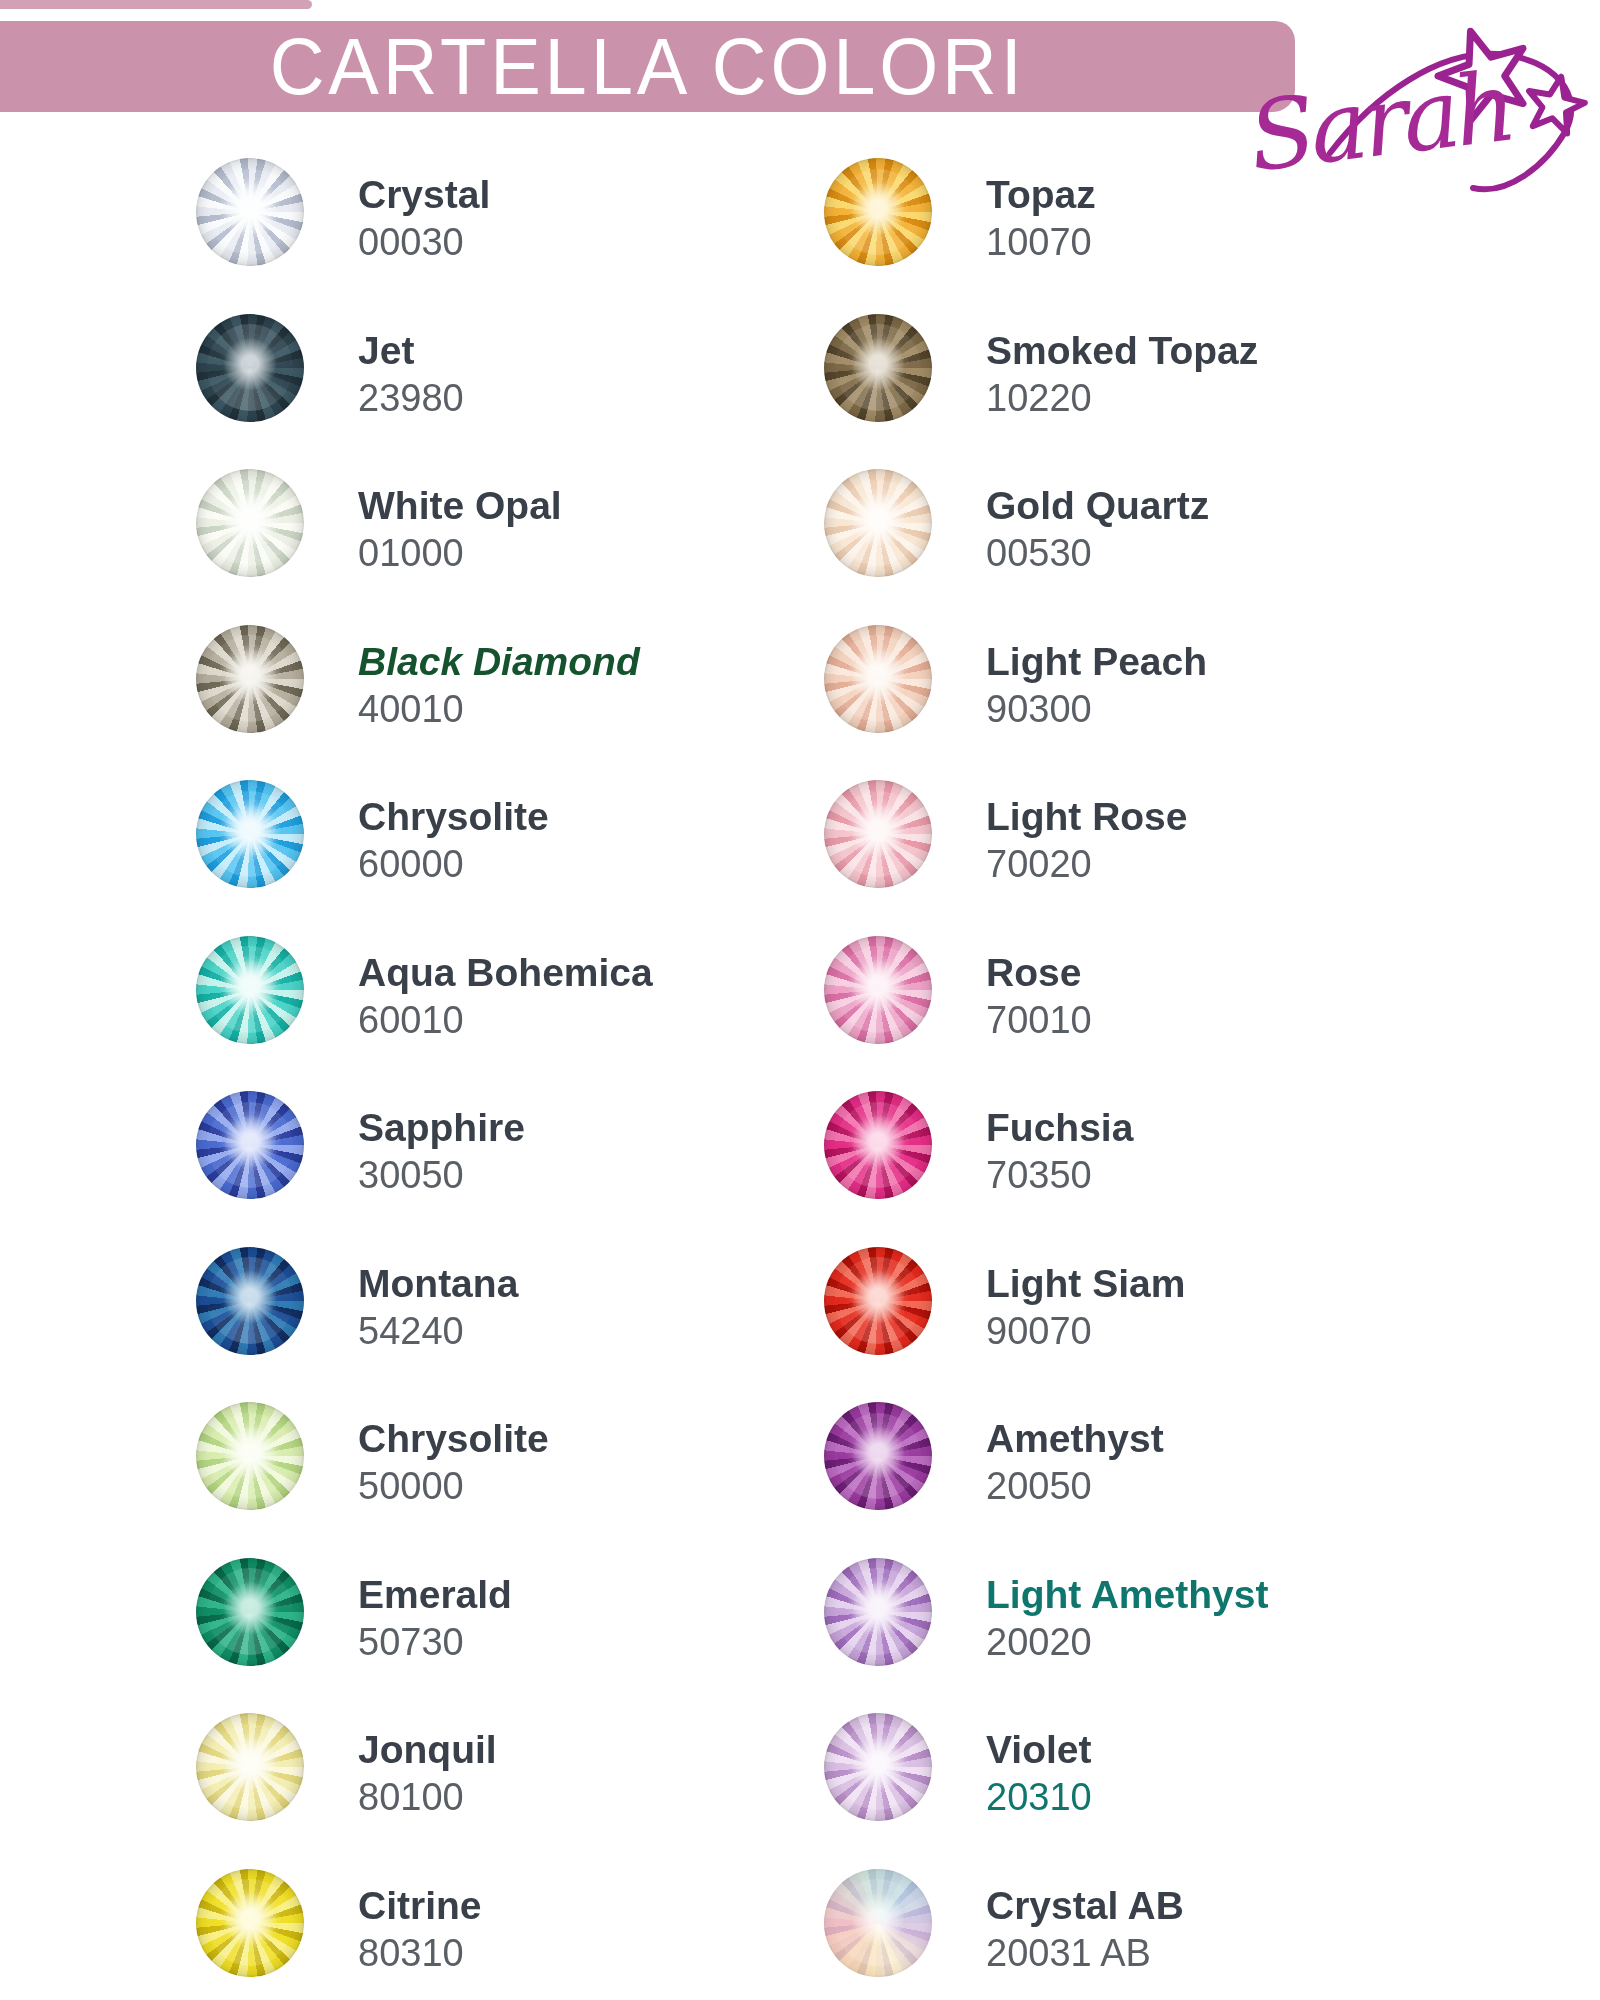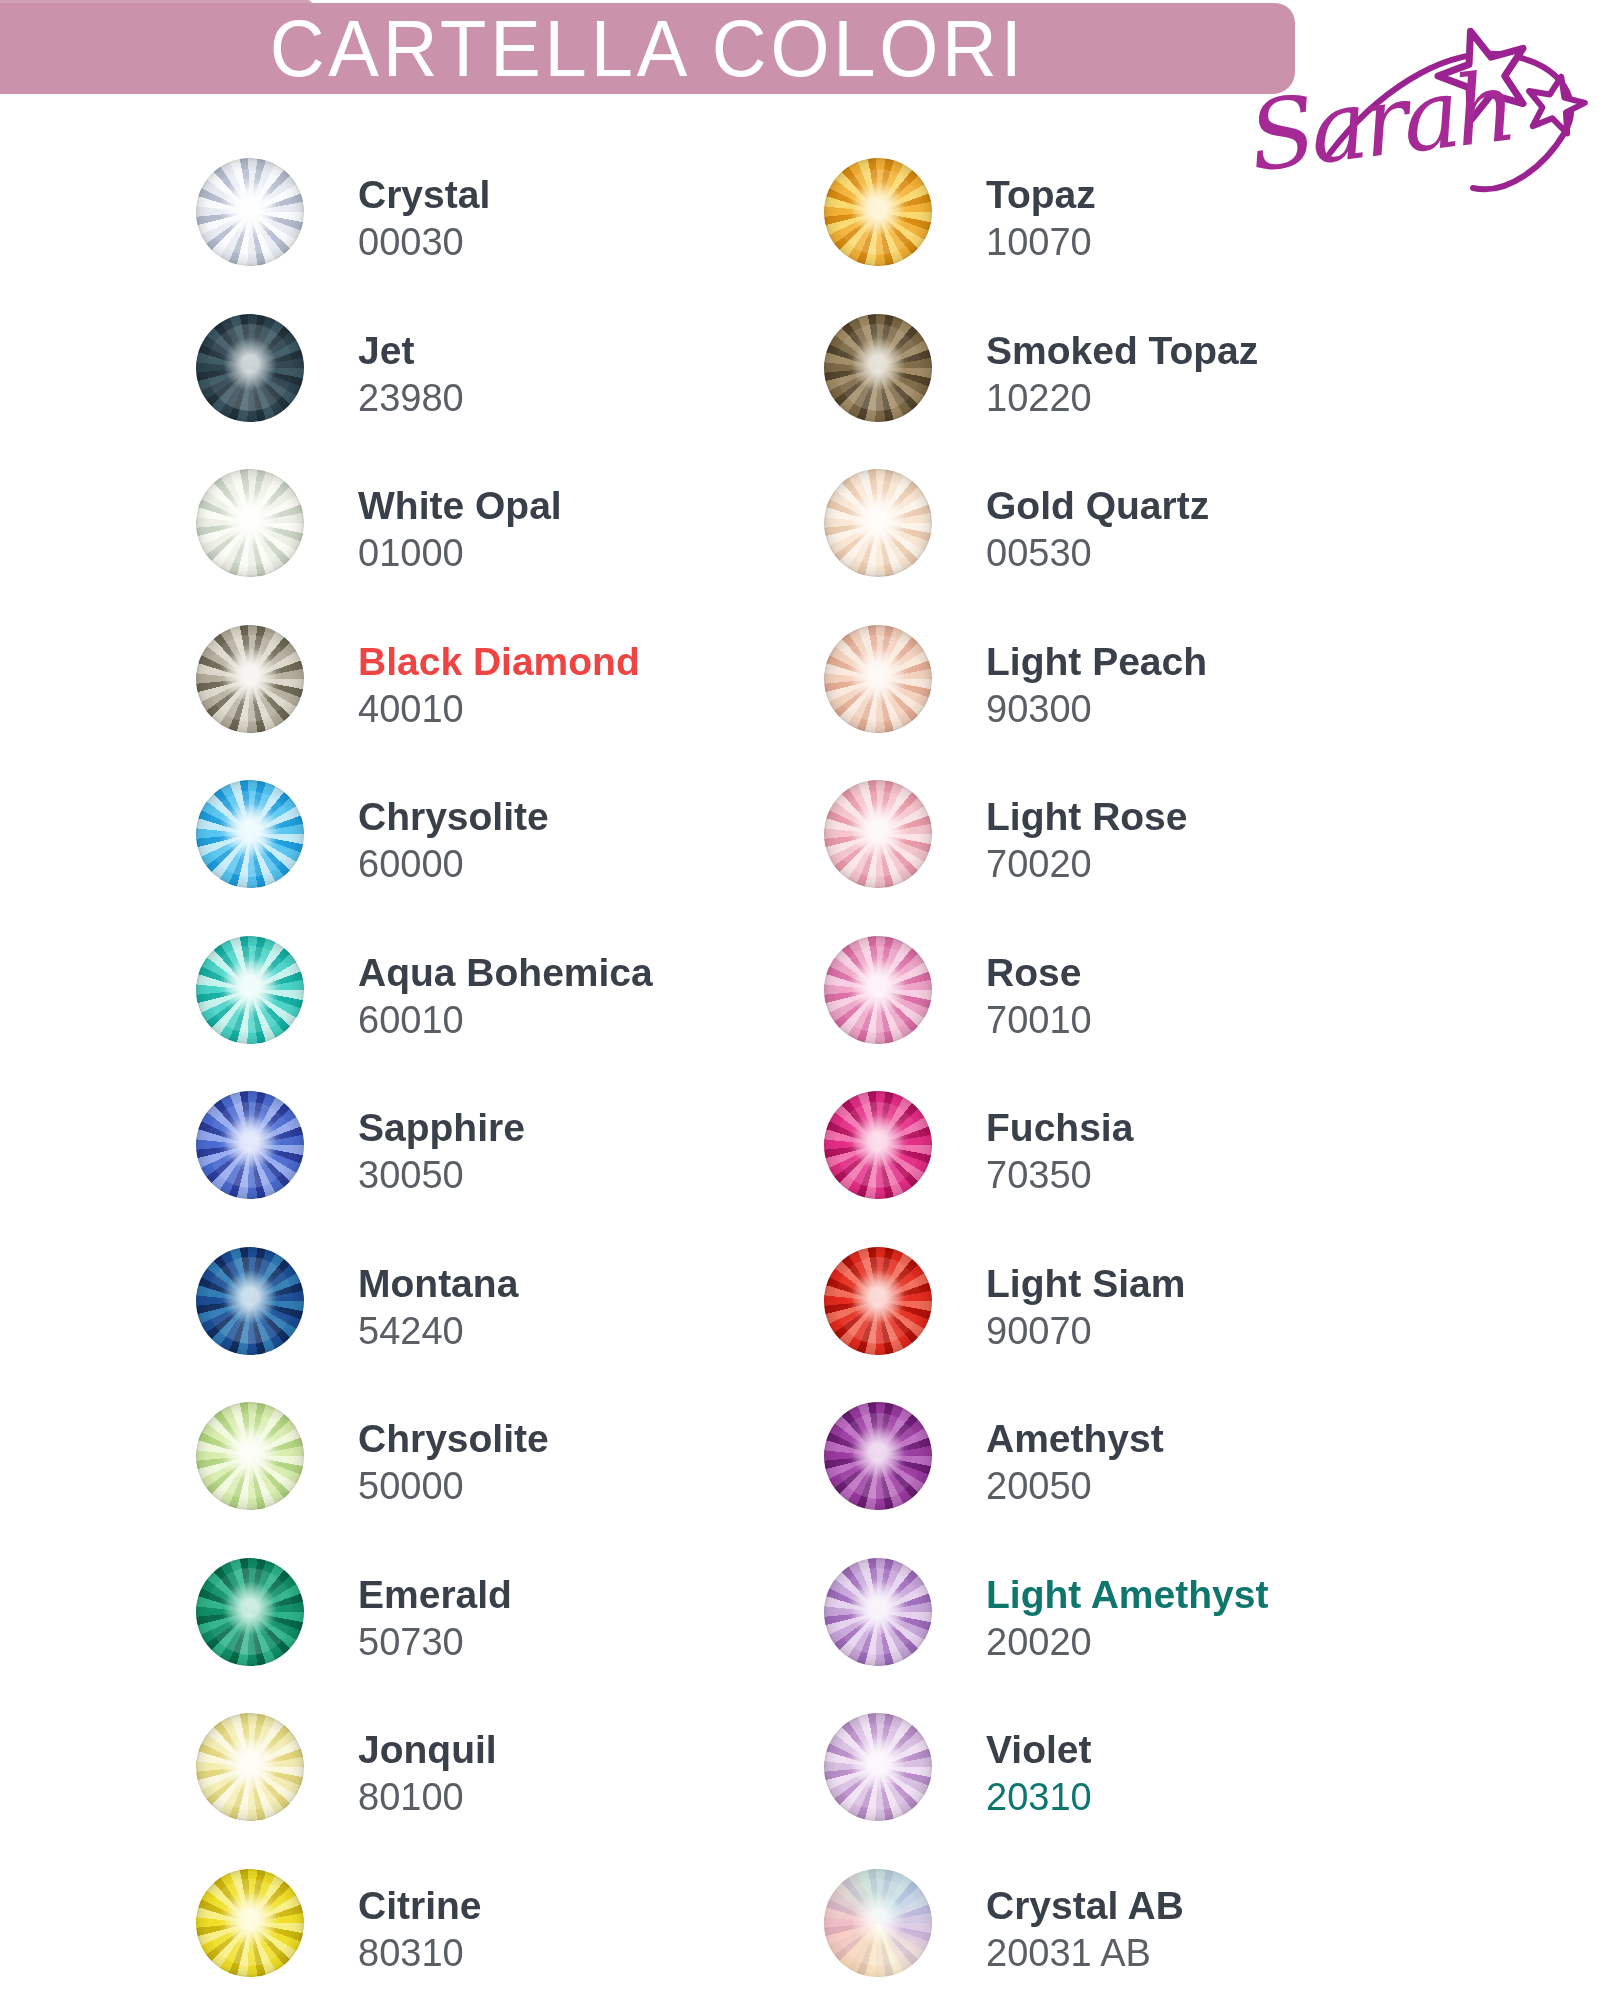--- a/index.html
+++ b/index.html
@@ -6,21 +6,21 @@
   .page{
     position:relative;width:1600px;height:2000px;overflow:hidden;background:#ffffff;
     font-family:"Liberation Sans", sans-serif;
   }
   
   .top-sliver{
     position:absolute;left:0;top:0;width:312px;height:9px;
     background:#cd97ae;border-radius:0 5px 5px 0;opacity:.9;
   }
   .header-bar{
-    position:absolute;left:0;top:3px;width:1295px;height:91px;
+    position:absolute;left:0;top:21px;width:1295px;height:91px;
     background:#cb93ab;border-radius:0 20px 22px 0;
     display:flex;align-items:center;justify-content:center;
   }
   .header-title{
     color:#ffffff;font-size:79px;font-weight:300;letter-spacing:4px;
     transform:scaleX(.96);white-space:nowrap;line-height:1;
   }
   
   .logo{position:absolute;left:1235px;top:26px;width:365px;height:200px;}
   .logo svg{position:absolute;left:0;top:0;}
@@ -106,21 +106,21 @@
     <span class="gem" style="--base: #edf1e6; --mid: #fafcf5; --deep: #ccd6c6;"></span>
     <div class="labels">
       <div class="name" style="color: rgb(57, 64, 73);">White Opal</div>
       <div class="code" style="color: rgb(90, 95, 102);">01000</div>
     </div>
   </div>
 
   <div class="row">
     <span class="gem" style="--base: #b5ae9e; --mid: #ddd8cb; --deep: #6f6a57;"></span>
     <div class="labels">
-      <div class="name" style="color: #ef4444;">Black Diamond</div>
+      <div class="name" style="color: #14532d; font-style: italic;">Black Diamond</div>
       <div class="code" style="color: rgb(90, 95, 102);">40010</div>
     </div>
   </div>
 
   <div class="row">
     <span class="gem" style="--base: #55c5f2; --mid: #c4ecfb; --deep: #1f9ede;"></span>
     <div class="labels">
       <div class="name" style="color: rgb(57, 64, 73);">Chrysolite</div>
       <div class="code" style="color: rgb(90, 95, 102);">60000</div>
     </div>

